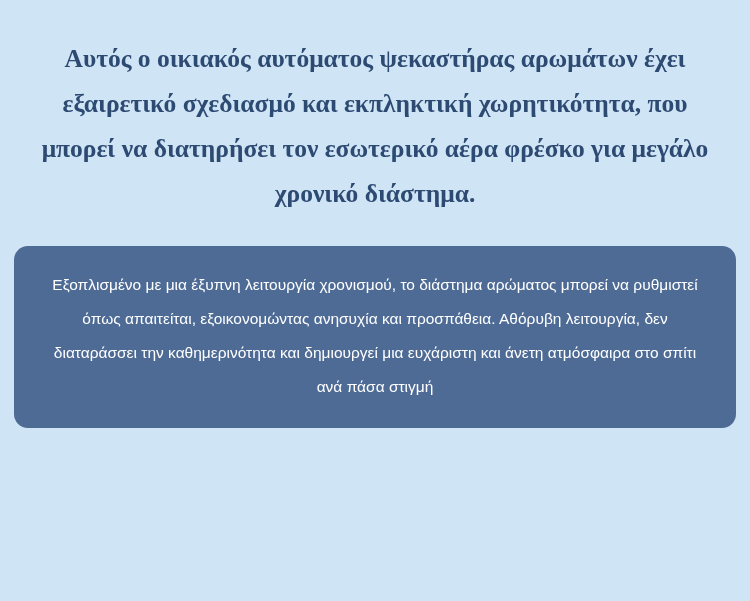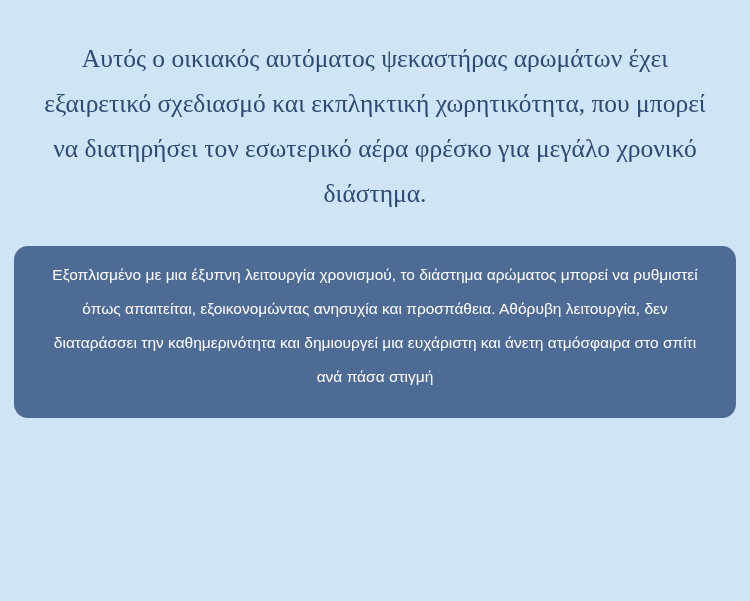--- a/index.html
+++ b/index.html
@@ -18,32 +18,32 @@
     width: 750px;
     height: 601px;
     box-sizing: border-box;
     display: flex;
     flex-direction: column;
   }
   .headline {
     margin: 0;
     padding: 36px 34px 0 34px;
     font-family: "Liberation Serif", serif;
-    font-weight: normal;
+    font-weight: bold;
     font-size: 25.5px;
     line-height: 45px;
     color: #2d4a73;
     text-align: center;
     letter-spacing: 0px;
   }
   .callout {
     margin: 30px 14px 0 14px;
     background: #4e6b96;
     border-radius: 14px;
-    padding: 12px 32px 24px 32px;
+    padding: 22px 32px 24px 32px;
     box-sizing: border-box;
   }
   .callout-text {
     margin: 0;
     color: #ffffff;
     font-size: 15.5px;
     line-height: 34px;
     text-align: center;
     font-family: "Liberation Sans", sans-serif;
   }

